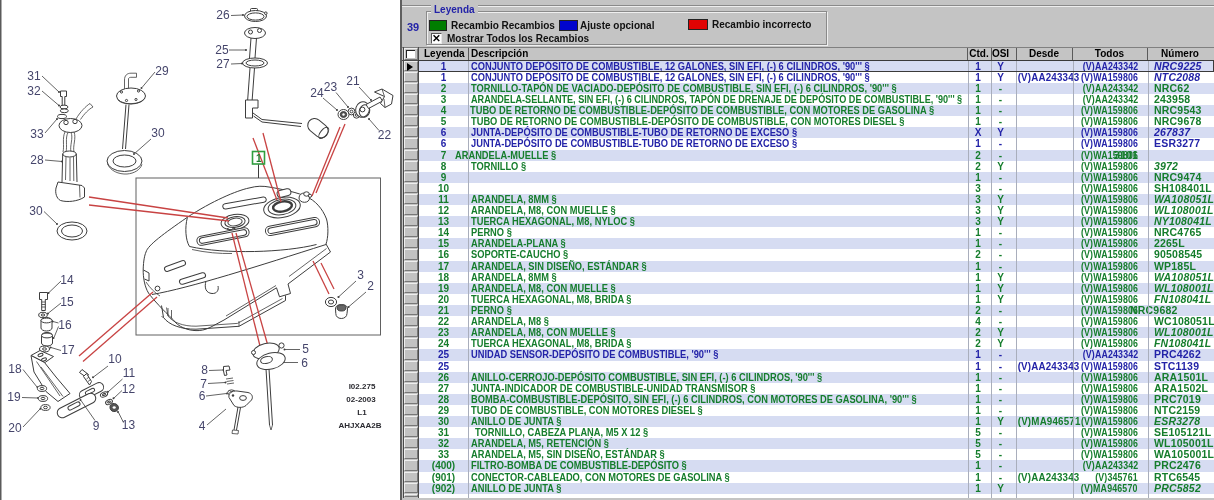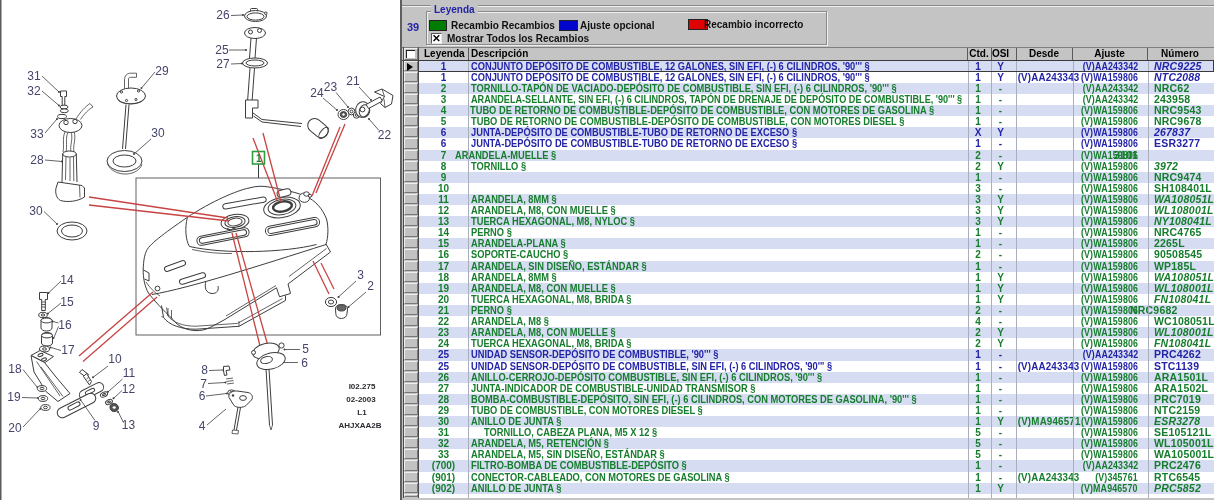--- a/index.html
+++ b/index.html
@@ -328,31 +328,31 @@
     <div class="hline" style="left:0;top:5px;width:812px;background:#8a8a8a"></div>
     <div class="hline" style="left:0;top:6px;width:812px;background:#eee"></div>
     <div id="gbox"></div>
     <div id="gboxlbl">Leyenda</div>
     <div id="n39">39</div>
     <div class="swatch" style="left:27px;width:18px;background:#007d00"></div>
     <div class="sl" style="left:49px">Recambio Recambios</div>
     <div class="swatch" style="left:157px;width:19px;background:#0004cd"></div>
     <div class="sl" style="left:178px">Ajuste opcional</div>
     <div class="swatch" style="left:286px;top:19px;width:20px;background:#e00303"></div>
-    <div class="sl" style="left:302px;top:19px">Recambio incorrecto</div>
+    <div class="sl" style="left:310px;top:19px">Recambio incorrecto</div>
     <div id="chk">✕</div>
     <div class="sl" style="left:45px;top:33px">Mostrar Todos los Recambios</div>
   </div>
   <div id="hdr"></div>
   <div class="h" style="left:424px;top:48px">Leyenda</div>
   <div class="h" style="left:471px;top:48px">Descripción</div>
   <div class="h" style="left:967px;width:24px;text-align:center;top:48px">Ctd.</div>
   <div class="h" style="left:991px;width:19px;text-align:center;top:48px">OSI</div>
   <div class="h" style="left:1016px;width:56px;text-align:center;top:48px">Desde</div>
-  <div class="h" style="left:1072px;width:75px;text-align:center;top:48px">Ajuste</div>
+  <div class="h" style="left:1072px;width:75px;text-align:center;top:48px">Todos</div>
   <div class="h" style="left:1147px;width:66px;text-align:center;top:48px">Número</div>
   <div class="hsep" style="left:468px"></div>
   <div class="hsep" style="left:967px"></div>
   <div class="hsep" style="left:991px"></div>
   <div class="hsep" style="left:1016px"></div>
   <div class="hsep" style="left:1072px"></div>
   <div class="hsep" style="left:1147px"></div>
   <div id="tblleft"></div>
     <div id="leyv"></div>
   <div id="gutsel">
@@ -597,21 +597,20 @@
       <div class="c" style="left:0px;width:49px;text-align:center;color:#2323a8">25</div>
       <div class="c d" style="left:52px;width:494px;color:#2323a8"><span class="ds" style="">UNIDAD SENSOR-DEPÓSITO DE COMBUSTIBLE, '90''' §</span></div>
       <div class="c" style="left:548px;width:22px;text-align:center;color:#2323a8">1</div>
       <div class="c" style="left:572px;width:19px;text-align:center;color:#2323a8">-</div>
       <div class="c n" style="left:651px;width:68px;text-align:right;color:#2323a8"><span class="nv2">(V)AA243342</span></div>
       <div class="c n" style="left:735px;width:60px;color:#2323a8">PRC4262</div>
     </div>
 <div class="gcell" style="top:349.43px;height:10.11px"></div>
 <div class="row" style="top:360.54px;height:11.10px;background:#ffffff">
       <div class="c" style="left:0px;width:49px;text-align:center;color:#2323a8">25</div>
-      <div class="c d" style="left:52px;width:494px;color:#2323a8"><span class="ds" style="">UNIDAD SENSOR-DEPÓSITO DE COMBUSTIBLE, SIN EFI, (-) 6 CILINDROS, '90''' §</span></div>
       <div class="c" style="left:548px;width:22px;text-align:center;color:#2323a8">1</div>
       <div class="c" style="left:572px;width:19px;text-align:center;color:#2323a8">-</div>
       <div class="c n" style="left:594px;width:57px;text-align:right;color:#2323a8"><span class="nv1">(V)AA243343</span></div>
       <div class="c n" style="left:651px;width:68px;text-align:right;color:#2323a8"><span class="nv2">(V)WA159806</span></div>
       <div class="c n" style="left:735px;width:60px;color:#2323a8">STC1139</div>
     </div>
 <div class="gcell" style="top:360.54px;height:10.10px"></div>
 <div class="row" style="top:371.64px;height:11.11px;background:#d6dcf2">
       <div class="c" style="left:0px;width:49px;text-align:center;color:#157d2c">26</div>
       <div class="c d" style="left:52px;width:494px;color:#157d2c"><span class="ds" style="">ANILLO-CERROJO-DEPÓSITO COMBUSTIBLE, SIN EFI, (-) 6 CILINDROS, '90''' §</span></div>
@@ -653,21 +652,21 @@
       <div class="c d" style="left:52px;width:494px;color:#157d2c"><span class="ds" style="">ANILLO DE JUNTA §</span></div>
       <div class="c" style="left:548px;width:22px;text-align:center;color:#157d2c">1</div>
       <div class="c" style="left:572px;width:19px;text-align:center;color:#157d2c">Y</div>
       <div class="c n" style="left:594px;width:57px;text-align:right;color:#157d2c"><span class="nv1">(V)MA946571</span></div>
       <div class="c n" style="left:651px;width:68px;text-align:right;color:#157d2c"><span class="nv2">(V)WA159806</span></div>
       <div class="c n" style="left:735px;width:60px;font-style:italic;color:#157d2c">ESR3278</div>
     </div>
 <div class="gcell" style="top:416.06px;height:10.11px"></div>
 <div class="row" style="top:427.17px;height:11.10px;background:#ffffff">
       <div class="c" style="left:0px;width:49px;text-align:center;color:#157d2c">31</div>
-      <div class="c d" style="left:65px;width:494px;color:#157d2c"><span class="ds" style="">TORNILLO, CABEZA PLANA, M5 X 12 §</span></div>
+      <div class="c d" style="left:56px;width:494px;color:#157d2c"><span class="ds" style="">TORNILLO, CABEZA PLANA, M5 X 12 §</span></div>
       <div class="c" style="left:548px;width:22px;text-align:center;color:#157d2c">5</div>
       <div class="c" style="left:572px;width:19px;text-align:center;color:#157d2c">-</div>
       <div class="c n" style="left:651px;width:68px;text-align:right;color:#157d2c"><span class="nv2">(V)WA159806</span></div>
       <div class="c n" style="left:735px;width:60px;color:#157d2c">SE105121L</div>
     </div>
 <div class="gcell" style="top:427.17px;height:10.10px"></div>
 <div class="row" style="top:438.27px;height:11.11px;background:#d6dcf2">
       <div class="c" style="left:0px;width:49px;text-align:center;color:#157d2c">32</div>
       <div class="c d" style="left:52px;width:494px;color:#157d2c"><span class="ds" style="">ARANDELA, M5, RETENCIÓN §</span></div>
       <div class="c" style="left:548px;width:22px;text-align:center;color:#157d2c">5</div>
@@ -679,21 +678,21 @@
 <div class="row" style="top:449.38px;height:11.11px;background:#ffffff">
       <div class="c" style="left:0px;width:49px;text-align:center;color:#157d2c">33</div>
       <div class="c d" style="left:52px;width:494px;color:#157d2c"><span class="ds" style="">ARANDELA, M5, SIN DISEÑO, ESTÁNDAR §</span></div>
       <div class="c" style="left:548px;width:22px;text-align:center;color:#157d2c">5</div>
       <div class="c" style="left:572px;width:19px;text-align:center;color:#157d2c">-</div>
       <div class="c n" style="left:651px;width:68px;text-align:right;color:#157d2c"><span class="nv2">(V)WA159806</span></div>
       <div class="c n" style="left:735px;width:60px;color:#157d2c">WA105001L</div>
     </div>
 <div class="gcell" style="top:449.38px;height:10.11px"></div>
 <div class="row" style="top:460.48px;height:11.10px;background:#d6dcf2">
-      <div class="c" style="left:0px;width:49px;text-align:center;color:#157d2c">(700)</div>
+      <div class="c" style="left:0px;width:49px;text-align:center;color:#157d2c">(400)</div>
       <div class="c d" style="left:52px;width:494px;color:#157d2c"><span class="ds" style="">FILTRO-BOMBA DE COMBUSTIBLE-DEPÓSITO §</span></div>
       <div class="c" style="left:548px;width:22px;text-align:center;color:#157d2c">1</div>
       <div class="c" style="left:572px;width:19px;text-align:center;color:#157d2c">-</div>
       <div class="c n" style="left:651px;width:68px;text-align:right;color:#157d2c"><span class="nv2">(V)AA243342</span></div>
       <div class="c n" style="left:735px;width:60px;color:#157d2c">PRC2476</div>
     </div>
 <div class="gcell" style="top:460.48px;height:10.10px"></div>
 <div class="row" style="top:471.58px;height:11.11px;background:#ffffff">
       <div class="c" style="left:0px;width:49px;text-align:center;color:#157d2c">(901)</div>
       <div class="c d" style="left:52px;width:494px;color:#157d2c"><span class="ds" style="">CONECTOR-CABLEADO, CON MOTORES DE GASOLINA §</span></div>

